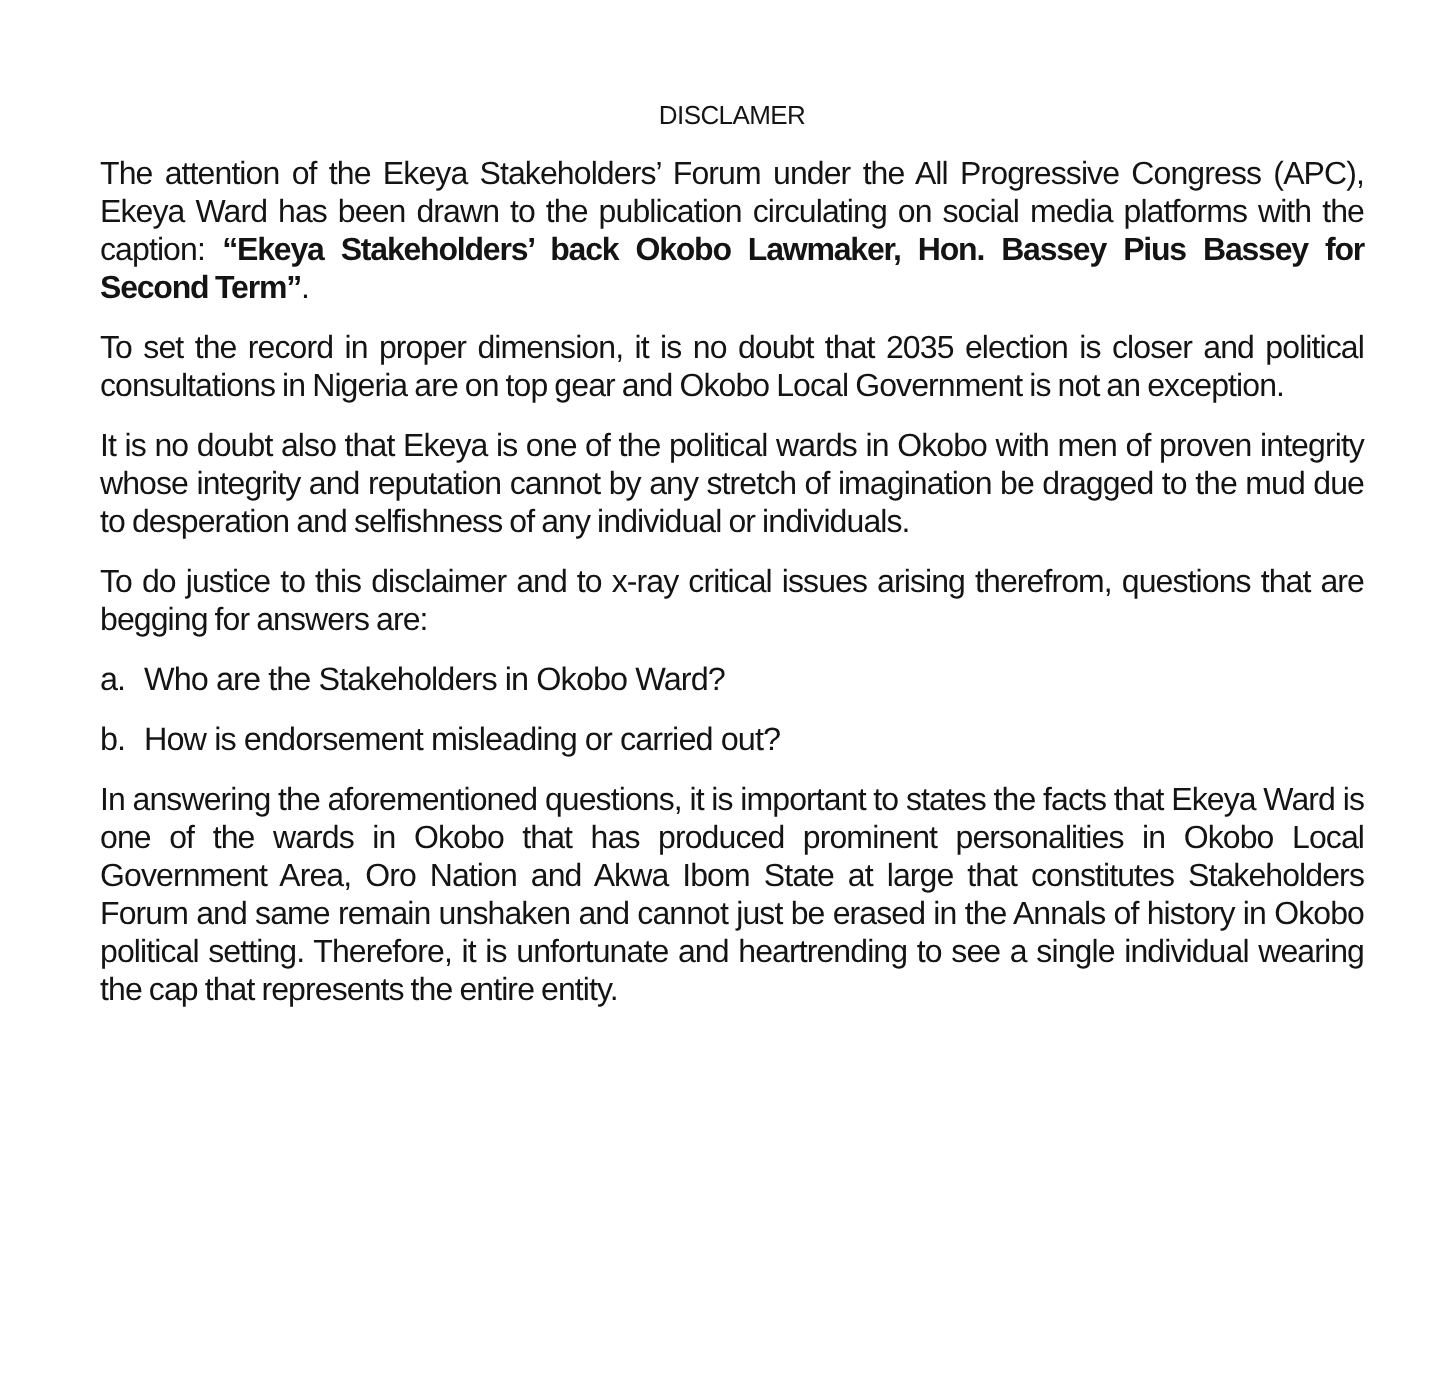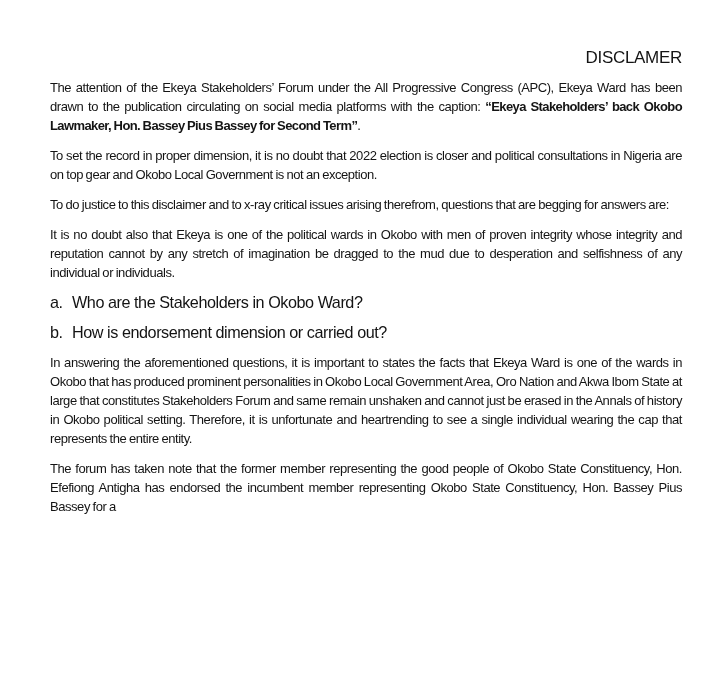--- a/index.html
+++ b/index.html
@@ -15,30 +15,30 @@
       color: #141414;
       font-family: "Liberation Sans", sans-serif;
     }
     .page {
       position: absolute;
       left: 50px;
       top: 48px;
       width: 632px;
     }
     .title {
-      text-align: right;
-      font-size: 17px;
+      text-align: center;
+      font-size: 13px;
       line-height: 20px;
       margin: 0 0 10px 0;
       letter-spacing: -0.3px;
       padding-left: 0;
     }
     p {
       margin: 2px 0 11px 0;
-      font-size: 13px;
+      font-size: 16px;
       line-height: 19px;
       text-align: justify;
       letter-spacing: -0.45px;
       word-spacing: -0.5px;
     }
     .bold {
       font-weight: bold;
       letter-spacing: -0.6px;
     }
     .list-item {
@@ -58,31 +58,30 @@
   </style>
 </head>
 <body>
 
 <div class="page">
   <div class="title">DISCLAMER</div>
 
   <p><span>The attention of the Ekeya Stakeholders’ Forum under the All Progressive Congress (APC), Ekeya Ward has been drawn to the publication circulating on social media platforms with the caption: </span><span class="bold">“Ekeya Stakeholders’ back Okobo Lawmaker, Hon. Bassey Pius Bassey for Second Term”</span><span>.</span></p>
 
 
-  <p>To set the record in proper dimension, it is no doubt that 2022 election is closer and political consultations in Nigeria are on top gear and Okobo Local Government is not an exception.</p>
+  <p>To set the record in proper dimension, it is no doubt that 2035 election is closer and political consultations in Nigeria are on top gear and Okobo Local Government is not an exception.</p>
+
+  <p>It is no doubt also that Ekeya is one of the political wards in Okobo with men of proven integrity whose integrity and reputation cannot by any stretch of imagination be dragged to the mud due to desperation and selfishness of any individual or individuals.</p>
 
   <p>To do justice to this disclaimer and to x-ray critical issues arising therefrom, questions that are begging for answers are:</p>
-
-  <p>It is no doubt also that Ekeya is one of the political wards in Okobo with men of proven integrity whose integrity and reputation cannot by any stretch of imagination be dragged to the mud due to desperation and selfishness of any individual or individuals.</p>
 
   <div class="list-item">
     <span class="list-marker">a.</span>
     <span class="list-text">Who are the Stakeholders in Okobo Ward?</span>
   </div>
   <div class="list-item">
     <span class="list-marker">b.</span>
-    <span class="list-text">How is endorsement dimension or carried out?</span>
+    <span class="list-text">How is endorsement misleading or carried out?</span>
   </div>
 
   <p>In answering the aforementioned questions, it is important to states the facts that Ekeya Ward is one of the wards in Okobo that has produced prominent personalities in Okobo Local Government Area, Oro Nation and Akwa Ibom State at large that constitutes Stakeholders Forum and same remain unshaken and cannot just be erased in the Annals of history in Okobo political setting. Therefore, it is unfortunate and heartrending to see a single individual wearing the cap that represents the entire entity.</p>
 
-  <p>The forum has taken note that the former member representing the good people of Okobo State Constituency, Hon. Efefiong Antigha has endorsed the incumbent member representing Okobo State Constituency, Hon. Bassey Pius Bassey for a</p>
 </div>
 
 </body></html>

